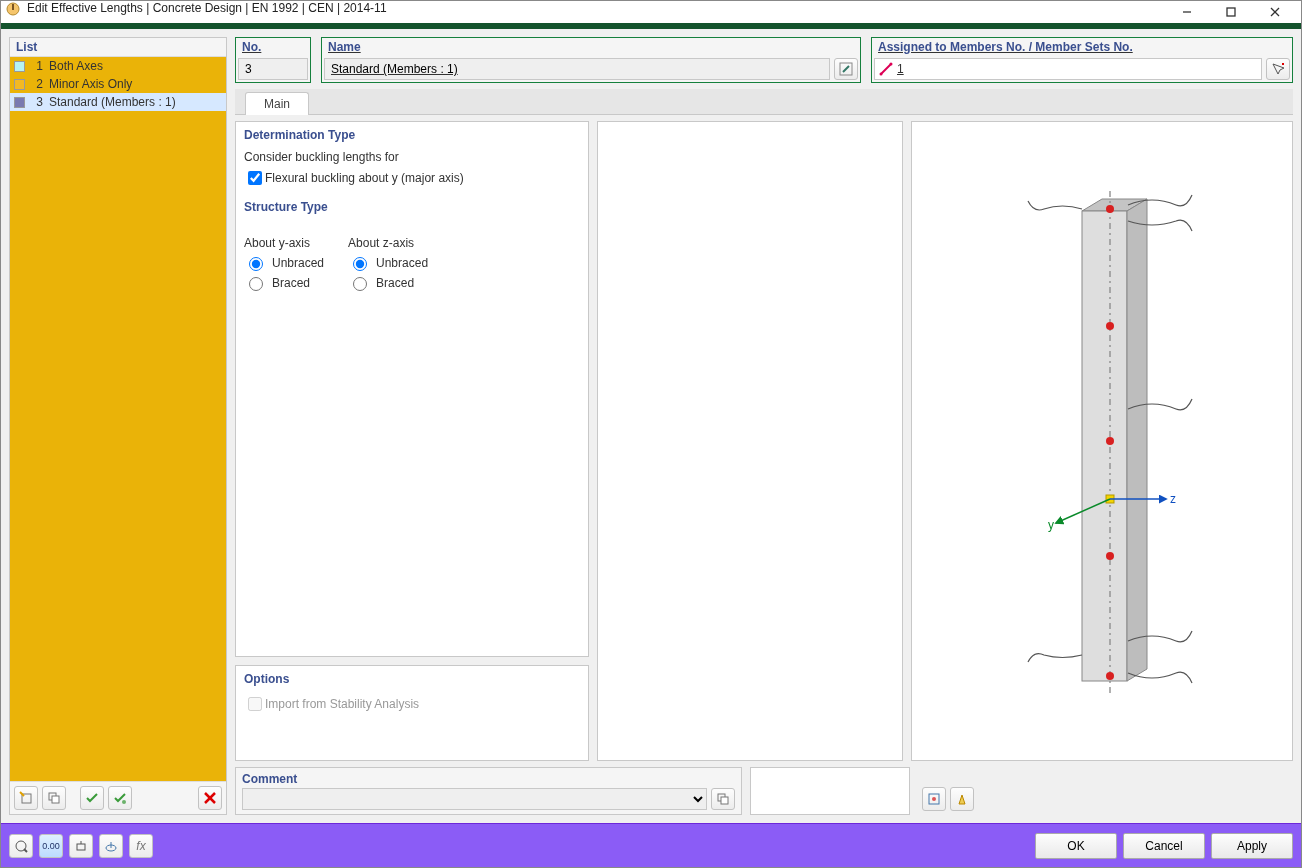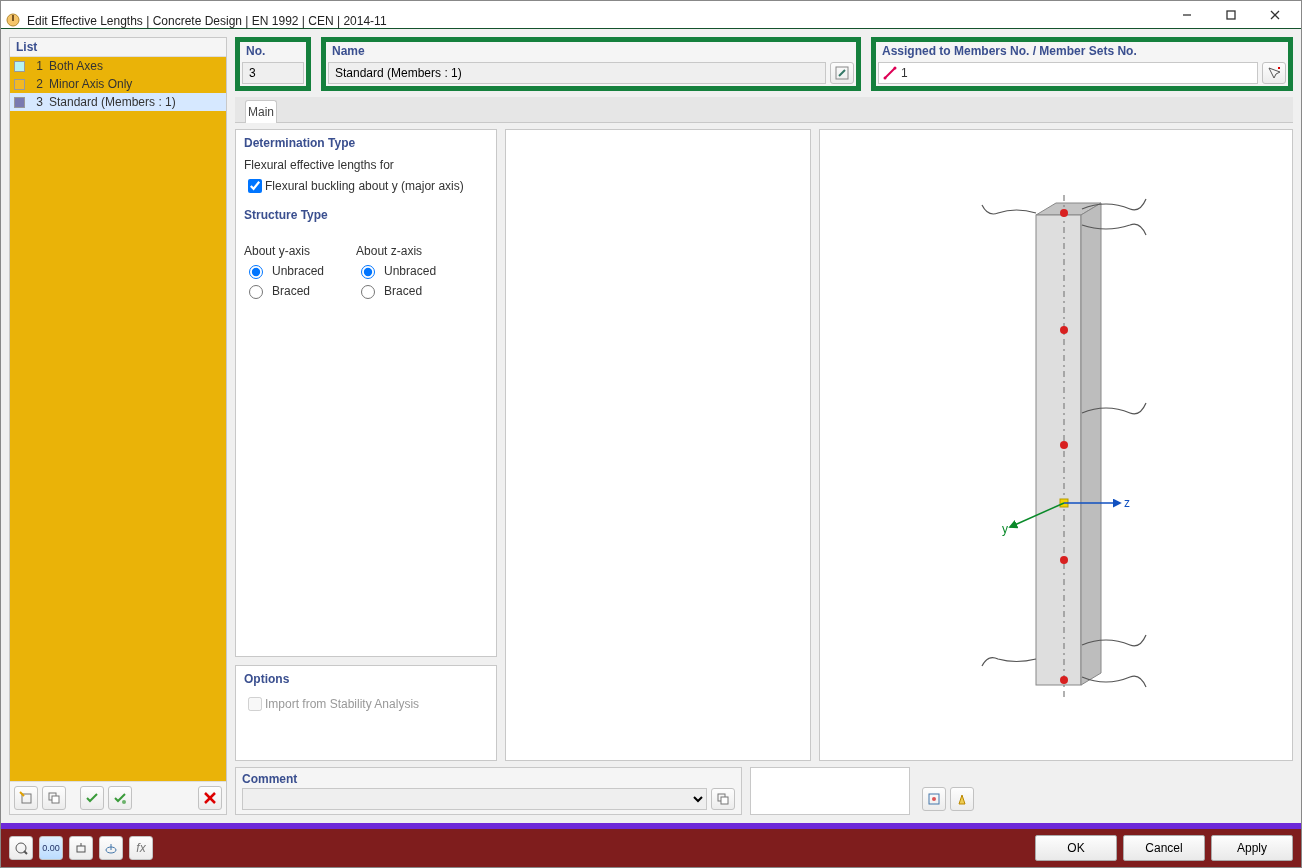--- a/index.html
+++ b/index.html
@@ -1,68 +1,68 @@
 <!DOCTYPE html>
 <html><head>
 <meta charset="utf-8">
 <style>
 * { box-sizing: border-box; font-family: "Segoe UI", Tahoma, sans-serif; font-size: 12px; }
 body { margin: 0; background: #fff; color: #333; overflow: hidden; }
 .window { width: 1302px; height: 868px; border: 1px solid #888; display: flex; flex-direction: column; background: #f0f0f0; }
-.titlebar { height: 28px; display: flex; align-items: flex-end; padding: 0 4px; background: #fff; border-bottom: 1px solid #14532d; }
+.titlebar { height: 28px; display: flex; align-items: flex-start; padding: 0 4px; background: #fff; border-bottom: 6px solid #14532d; }
 .titlebar .icon { width: 16px; height: 16px; margin-right: 6px; }
 .titlebar .title { flex: 1; font-size: 12px; color: #222; }
 .titlebar .winbtn { width: 44px; height: 100%; display: flex; align-items: center; justify-content: center; color: #333; }
 .content { flex: 1; display: flex; padding: 8px; gap: 8px; background: #f0f0f0; overflow: hidden; }
 .sidebar { width: 218px; display: flex; flex-direction: column; border: 1px solid #c8c8c8; background: #eab308; }
 .sidebar-head { font-weight: 600; color: #3a4f8f; padding: 2px 6px; border-bottom: 1px solid #ddd; background: #f5f5f5; }
 .list-items { flex: 1; overflow: auto; }
 .list-row { display: flex; align-items: center; padding: 2px 4px; gap: 6px; cursor: default; }
 .list-row.sel { background: #d6e8ff; }
 .swatch { width: 11px; height: 11px; border: 1px solid #999; }
 .list-num { width: 12px; text-align: right; }
 .sidebar-tools { display: flex; align-items: center; padding: 4px; gap: 4px; border-top: 1px solid #ddd; background: #f5f5f5; }
 .toolbtn { width: 24px; height: 24px; border: 1px solid #c2c2c2; background: linear-gradient(#fdfdfd,#ececec); border-radius: 3px; display: flex; align-items: center; justify-content: center; }
 .toolbtn.del { margin-left: auto; color: #d00; font-weight: bold; }
 .main { flex: 1; display: flex; flex-direction: column; gap: 6px; overflow: hidden; }
 .header-row { display: flex; gap: 10px; }
-.field-block { border: 5px solid #15803d; background: #f5f5f5; }
+.field-block { border: 1px solid #15803d; background: #f5f5f5; text-decoration: underline; }
 .field-block .lbl { font-weight: 600; color: #3a4f8f; padding: 2px 6px; }
 .field-block .val { padding: 2px; }
 .field-block input[type=text] { width: 100%; height: 22px; border: 1px solid #c8c8c8; padding: 0 6px; background: #efefef; }
 .no-block { width: 76px; }
 .name-block { flex: 1; }
 .assigned-block { width: 422px; }
 .name-row { display: flex; gap: 4px; }
 .name-row input { flex: 1; }
 .iconbtn { width: 24px; height: 22px; border: 1px solid #c2c2c2; background: linear-gradient(#fdfdfd,#ececec); border-radius: 3px; display: flex; align-items: center; justify-content: center; }
 .tabs { display: flex; height: 26px; align-items: flex-end; border-bottom: 1px solid #c8c8c8; background: #e6e6e6; padding-left: 10px; gap: 2px; }
-.tab { padding: 4px 2px; border: 1px solid #c8c8c8; border-bottom: none; background: #ececec; border-radius: 3px 3px 0 0; color: #444; cursor: default; }
+.tab { padding: 4px 18px; border: 1px solid #c8c8c8; border-bottom: none; background: #ececec; border-radius: 3px 3px 0 0; color: #444; cursor: default; }
 .tab.active { background: #fff; font-weight: 400; position: relative; top: 1px; }
 .body-row { flex: 1; display: flex; gap: 8px; overflow: hidden; }
-.left-col { width: 262px; display: flex; flex-direction: column; gap: 8px; }
+.left-col { width: 354px; display: flex; flex-direction: column; gap: 8px; }
 .panel { border: 1px solid #c8c8c8; background: #fff; padding: 4px 8px 10px; }
 .panel .phead { color: #3a4f8f; font-weight: 600; margin: 0 -8px 6px -8px; padding: 2px 8px; }
 .section-label { margin: 6px 0 4px; }
 .chk { display: flex; align-items: center; gap: 0; margin: 3px 0; }
 .chk input { width: 14px; height: 14px; }
-.radio-cols { display: flex; gap: 32px; margin-top: 20px; }
+.radio-cols { display: flex; gap: 24px; margin-top: 20px; }
 .radio-group .sub { margin-bottom: 4px; }
 .radio { display: flex; align-items: center; gap: 6px; margin: 3px 0; }
 .radio input { width: 14px; height: 14px; }
 .middle-col { width: 306px; border: 1px solid #c8c8c8; background: #fff; }
 .preview-col { flex: 1; border: 1px solid #c8c8c8; background: #fff; display: flex; align-items: center; justify-content: center; }
 .comment-row { display: flex; gap: 8px; }
 .comment-box { width: 507px; border: 1px solid #c8c8c8; background: #f5f5f5; padding: 4px 6px; }
 .comment-box .lbl { color: #3a4f8f; font-weight: 600; margin-bottom: 2px; }
 .comment-ctrl { display: flex; gap: 4px; }
 .comment-ctrl select { flex: 1; height: 22px; border: 1px solid #c8c8c8; }
 .empty-box { width: 160px; border: 1px solid #c8c8c8; background: #fff; }
 .preview-tools { flex: 1; display: flex; align-items: flex-end; gap: 4px; padding: 0 4px 4px; }
-.footer { height: 44px; border-top: 6px solid #6d28d9; background: #7f1d1d; display: flex; align-items: center; padding: 0 8px; gap: 6px; }
+.footer { height: 44px; border-top: 1px solid #6d28d9; background: #8b5cf6; display: flex; align-items: center; padding: 0 8px; gap: 6px; }
 .footer .spacer { flex: 1; }
 .btn { min-width: 82px; height: 26px; border: 1px solid #aaa; background: linear-gradient(#fdfdfd,#e9e9e9); border-radius: 2px; padding: 0 14px; }
 .assigned-input { display: flex; align-items: center; gap: 4px; }
 .assigned-input .line { flex: 1; display: flex; align-items: center; height: 22px; border: 1px solid #c8c8c8; background: #fff; padding: 0 4px; gap: 4px; }
 .mini-icon { width: 14px; height: 14px; display: inline-block; }
 svg { display: block; }
 .grow { flex: 1; }
 .muted input { color: #888; }
 </style>
 </head>
@@ -193,21 +193,21 @@
       </div>
 
       <div class="tabs">
         <div class="tab active">Main</div>
       </div>
 
       <div class="body-row">
         <div class="left-col">
           <div class="panel grow">
             <div class="phead">Determination Type</div>
-            <div class="section-label">Flexural effective lengths for</div>
+            <div class="section-label">Consider buckling lengths for</div>
             <label class="chk">
                 <input type="checkbox" checked="" style="">
                 <span>Flexural buckling about y (major axis)</span>
               </label>
 
             <div class="phead" style="margin-top:10px">Structure Type</div>
             <div class="radio-cols">
               <div class="radio-group">
                 <div class="sub">About y-axis</div>
                 <label class="radio">

